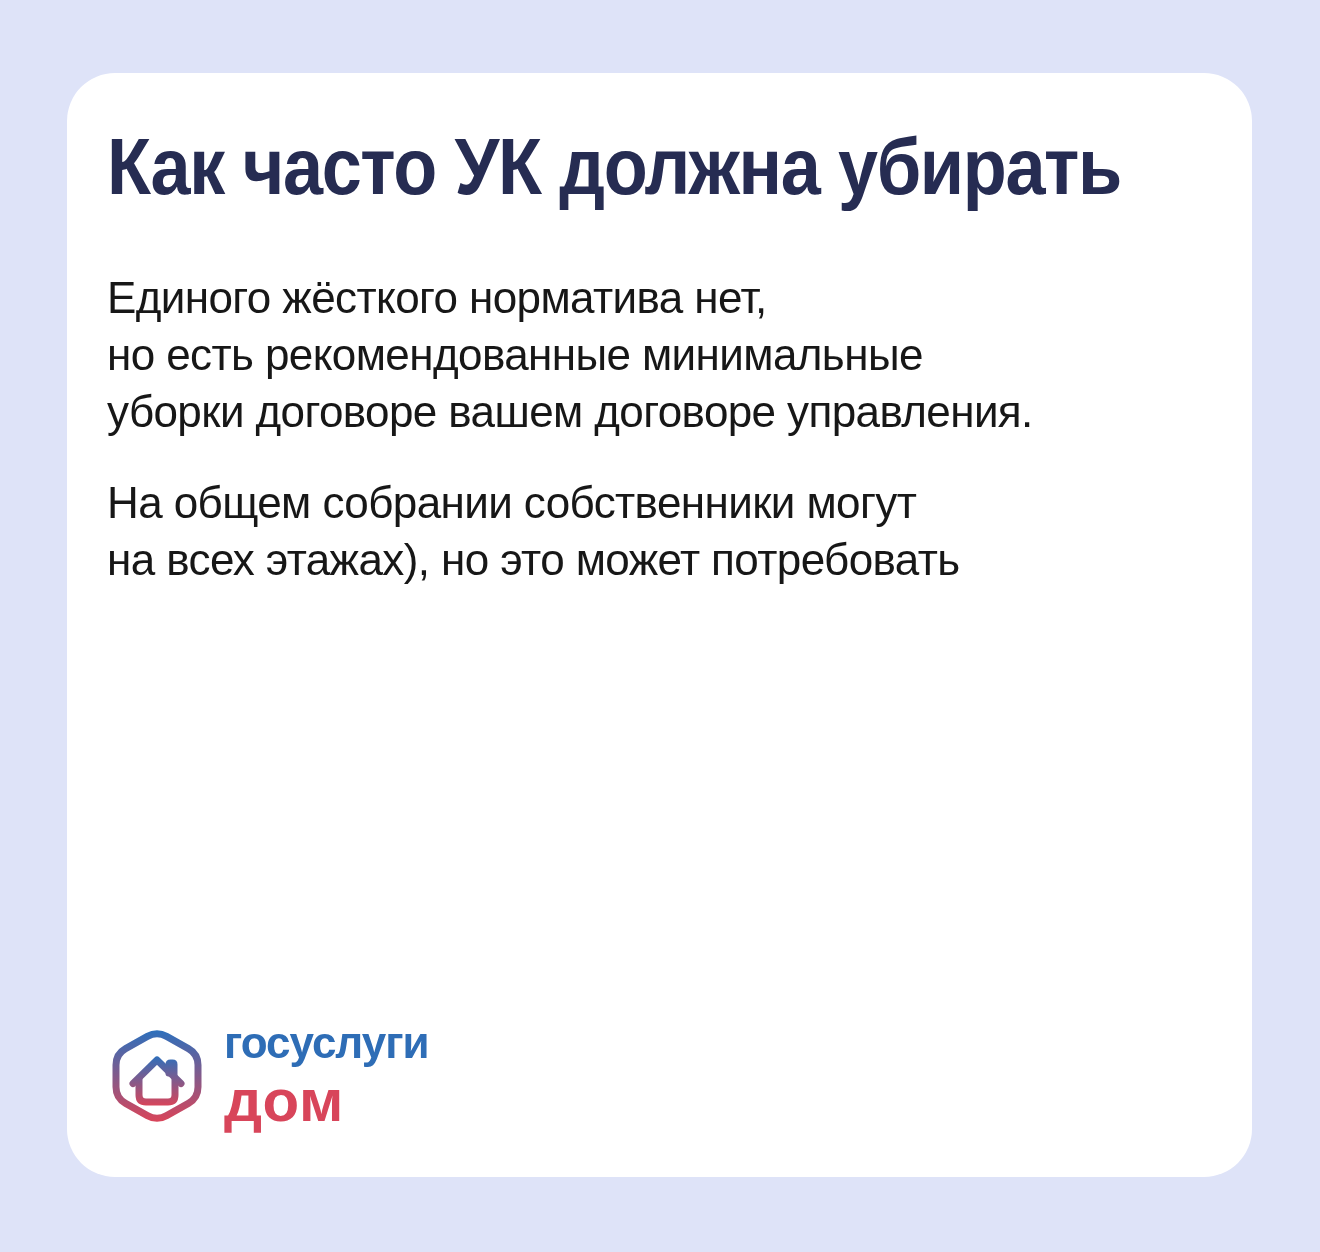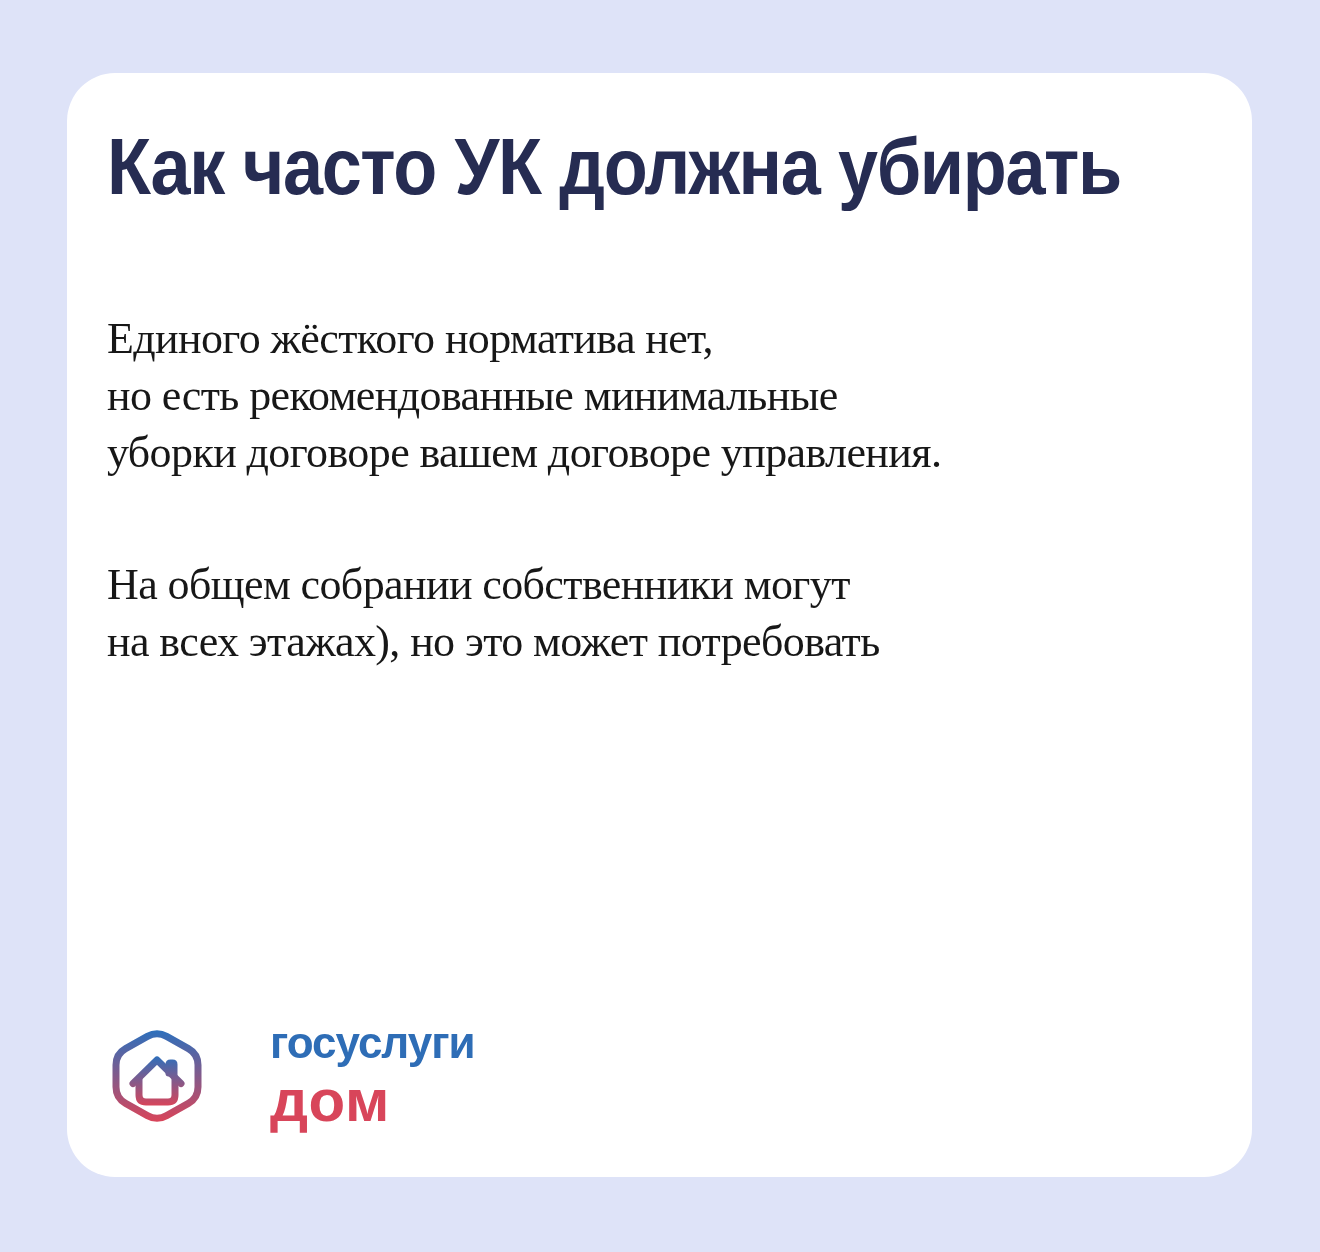--- a/index.html
+++ b/index.html
@@ -22,36 +22,34 @@
     left: 67px;
     top: 73px;
     width: 1185px;
     height: 1104px;
     background: #ffffff;
     border-radius: 48px;
     box-sizing: border-box;
     padding: 36px 42px 46px 40px;
     display: flex;
     flex-direction: column;
-    gap: 41px;
   }
   .title {
     margin: 14px 0 0 0;
     font-size: 80px;
     font-weight: bold;
     line-height: 1.1;
     color: #262c52;
     letter-spacing: -1.5px;
     white-space: nowrap;
     transform: scaleX(0.9);
     transform-origin: 0 50%;
   }
   .para {
     margin-top: 34px;
-    font-family: Liberation Serif, serif;
   }
   .para.first {
     margin-top: 58px;
   }
   .text-line {
     font-size: 44px;
     line-height: 57px;
     color: #171717;
     letter-spacing: -0.6px;
     white-space: nowrap;
@@ -63,21 +61,20 @@
     gap: 17px;
   }
   .logo-icon {
     width: 100px;
     height: 100px;
     flex: 0 0 auto;
   }
   .logo-text {
     display: flex;
     flex-direction: column;
-    margin-left: 46px;
   }
   .logo-line1 {
     font-size: 44px;
     font-weight: bold;
     line-height: 1.0;
     color: #2e6db6;
     letter-spacing: -1px;
   }
   .logo-line2 {
     font-size: 60px;

